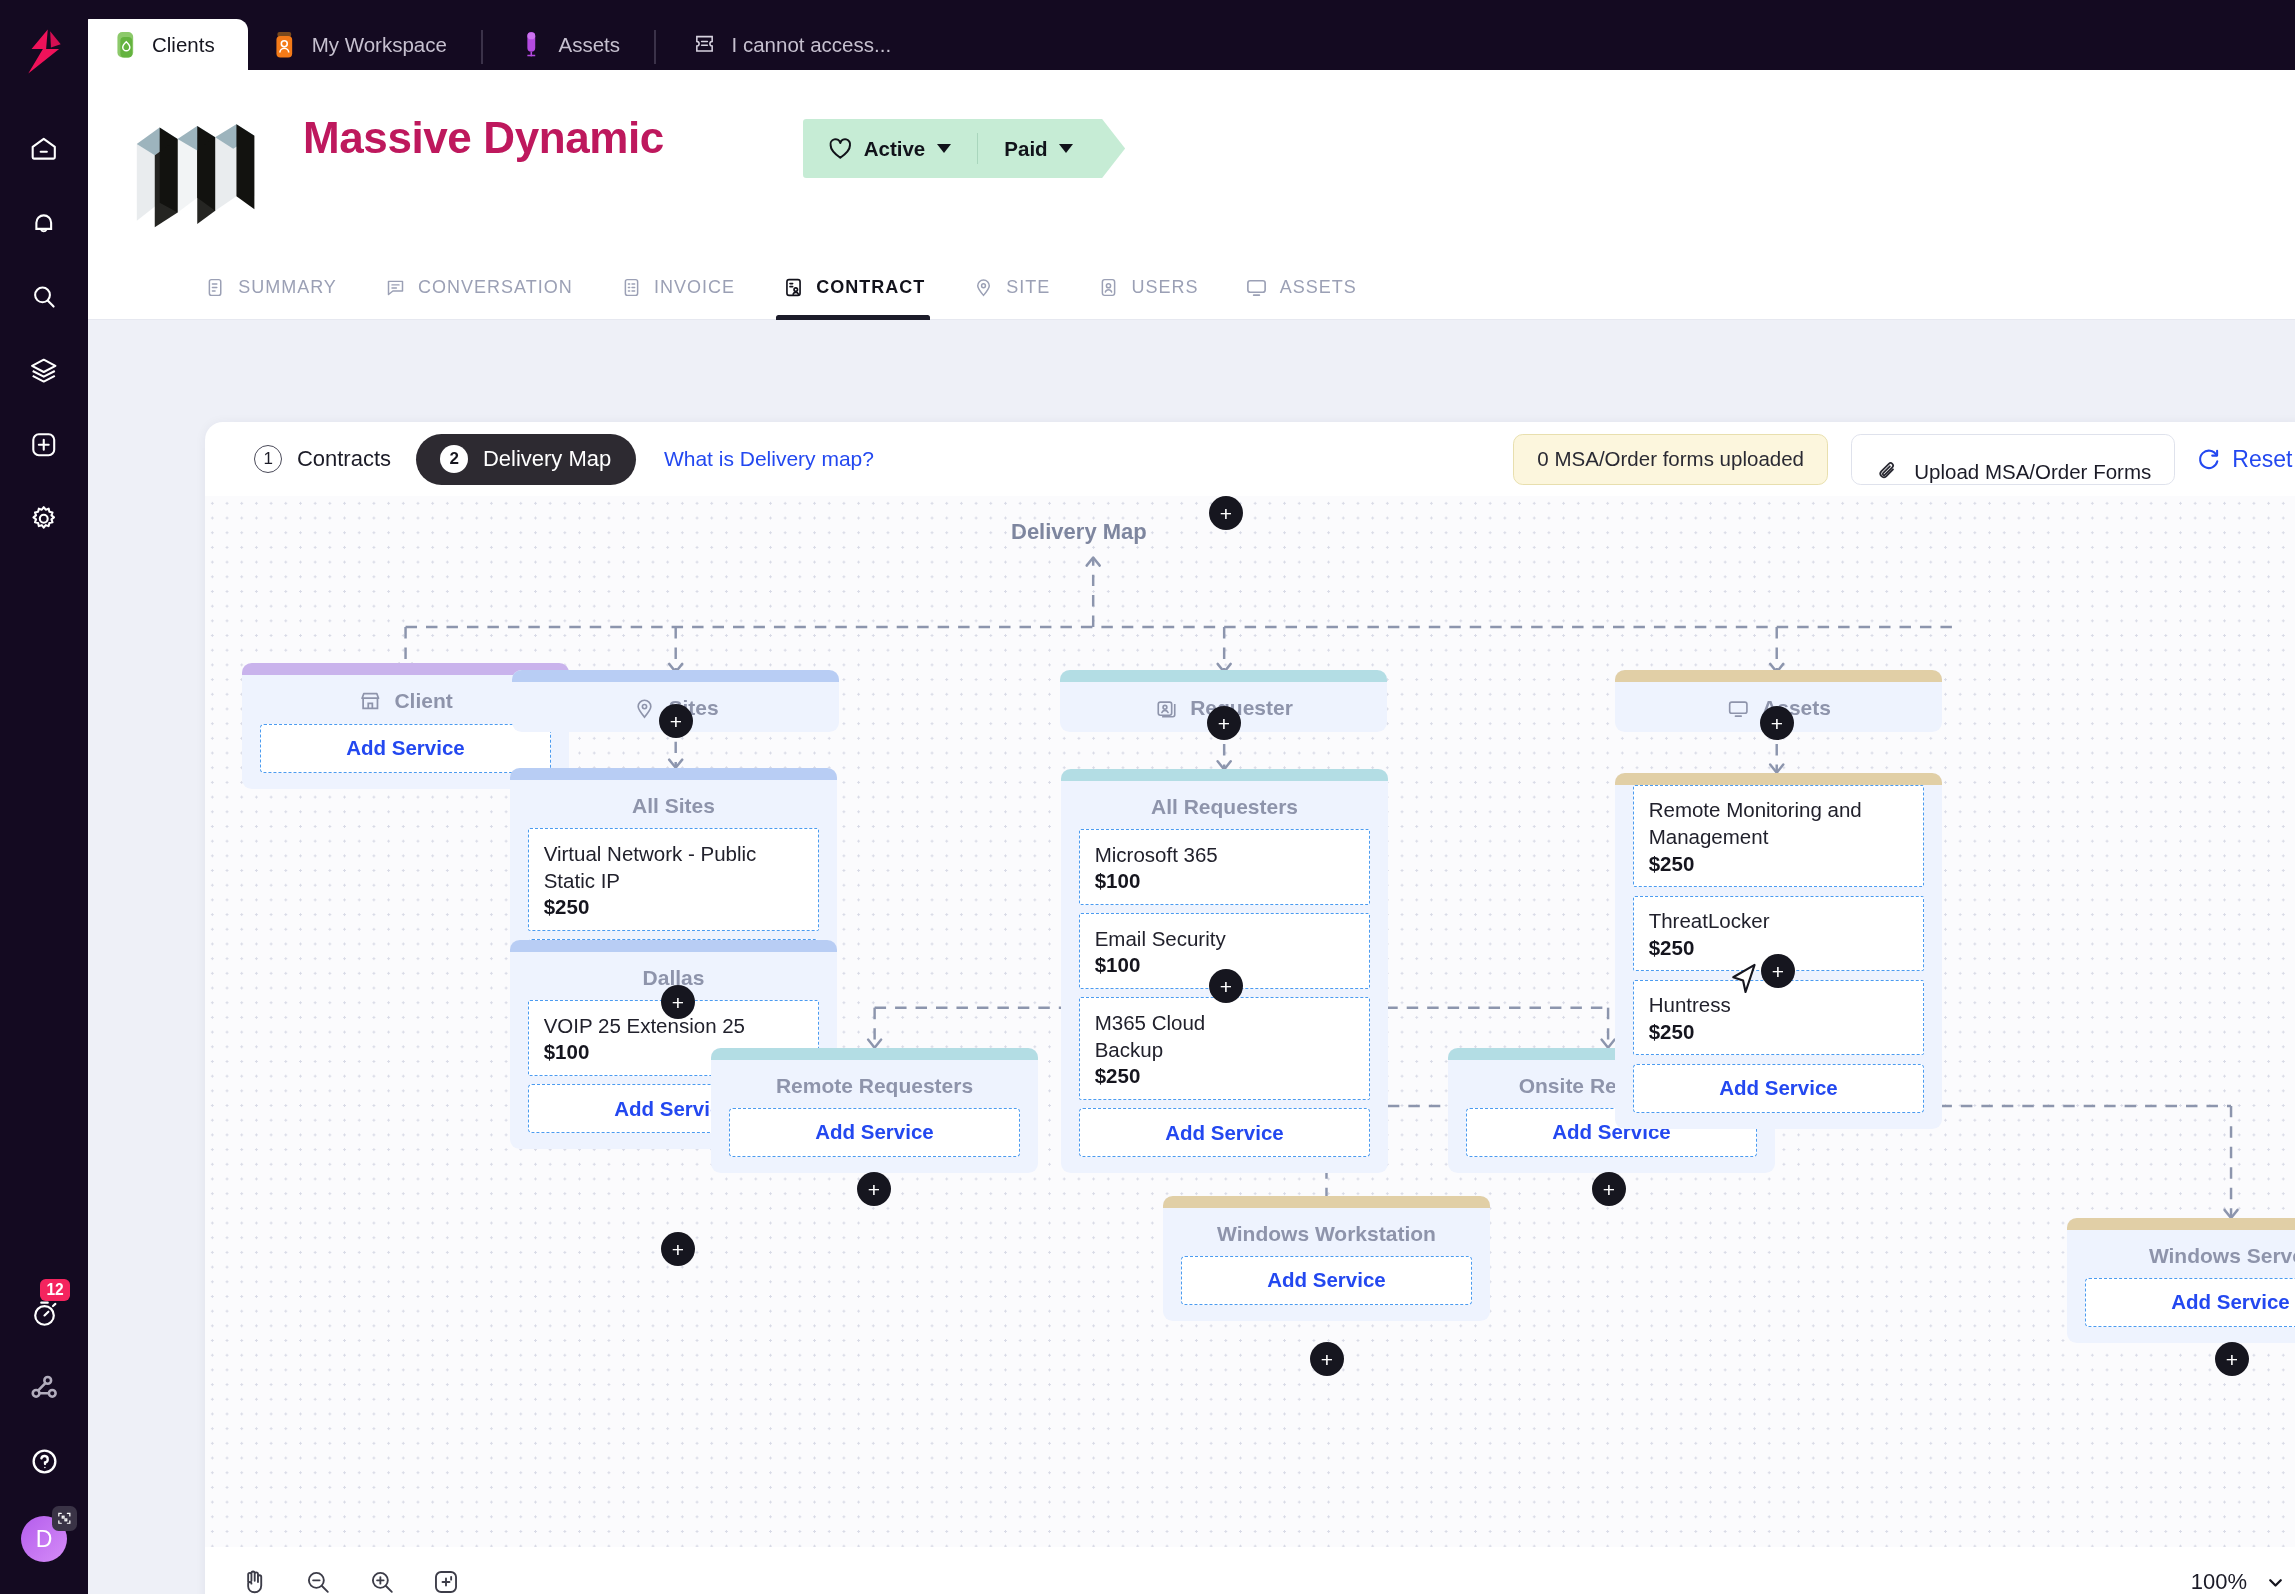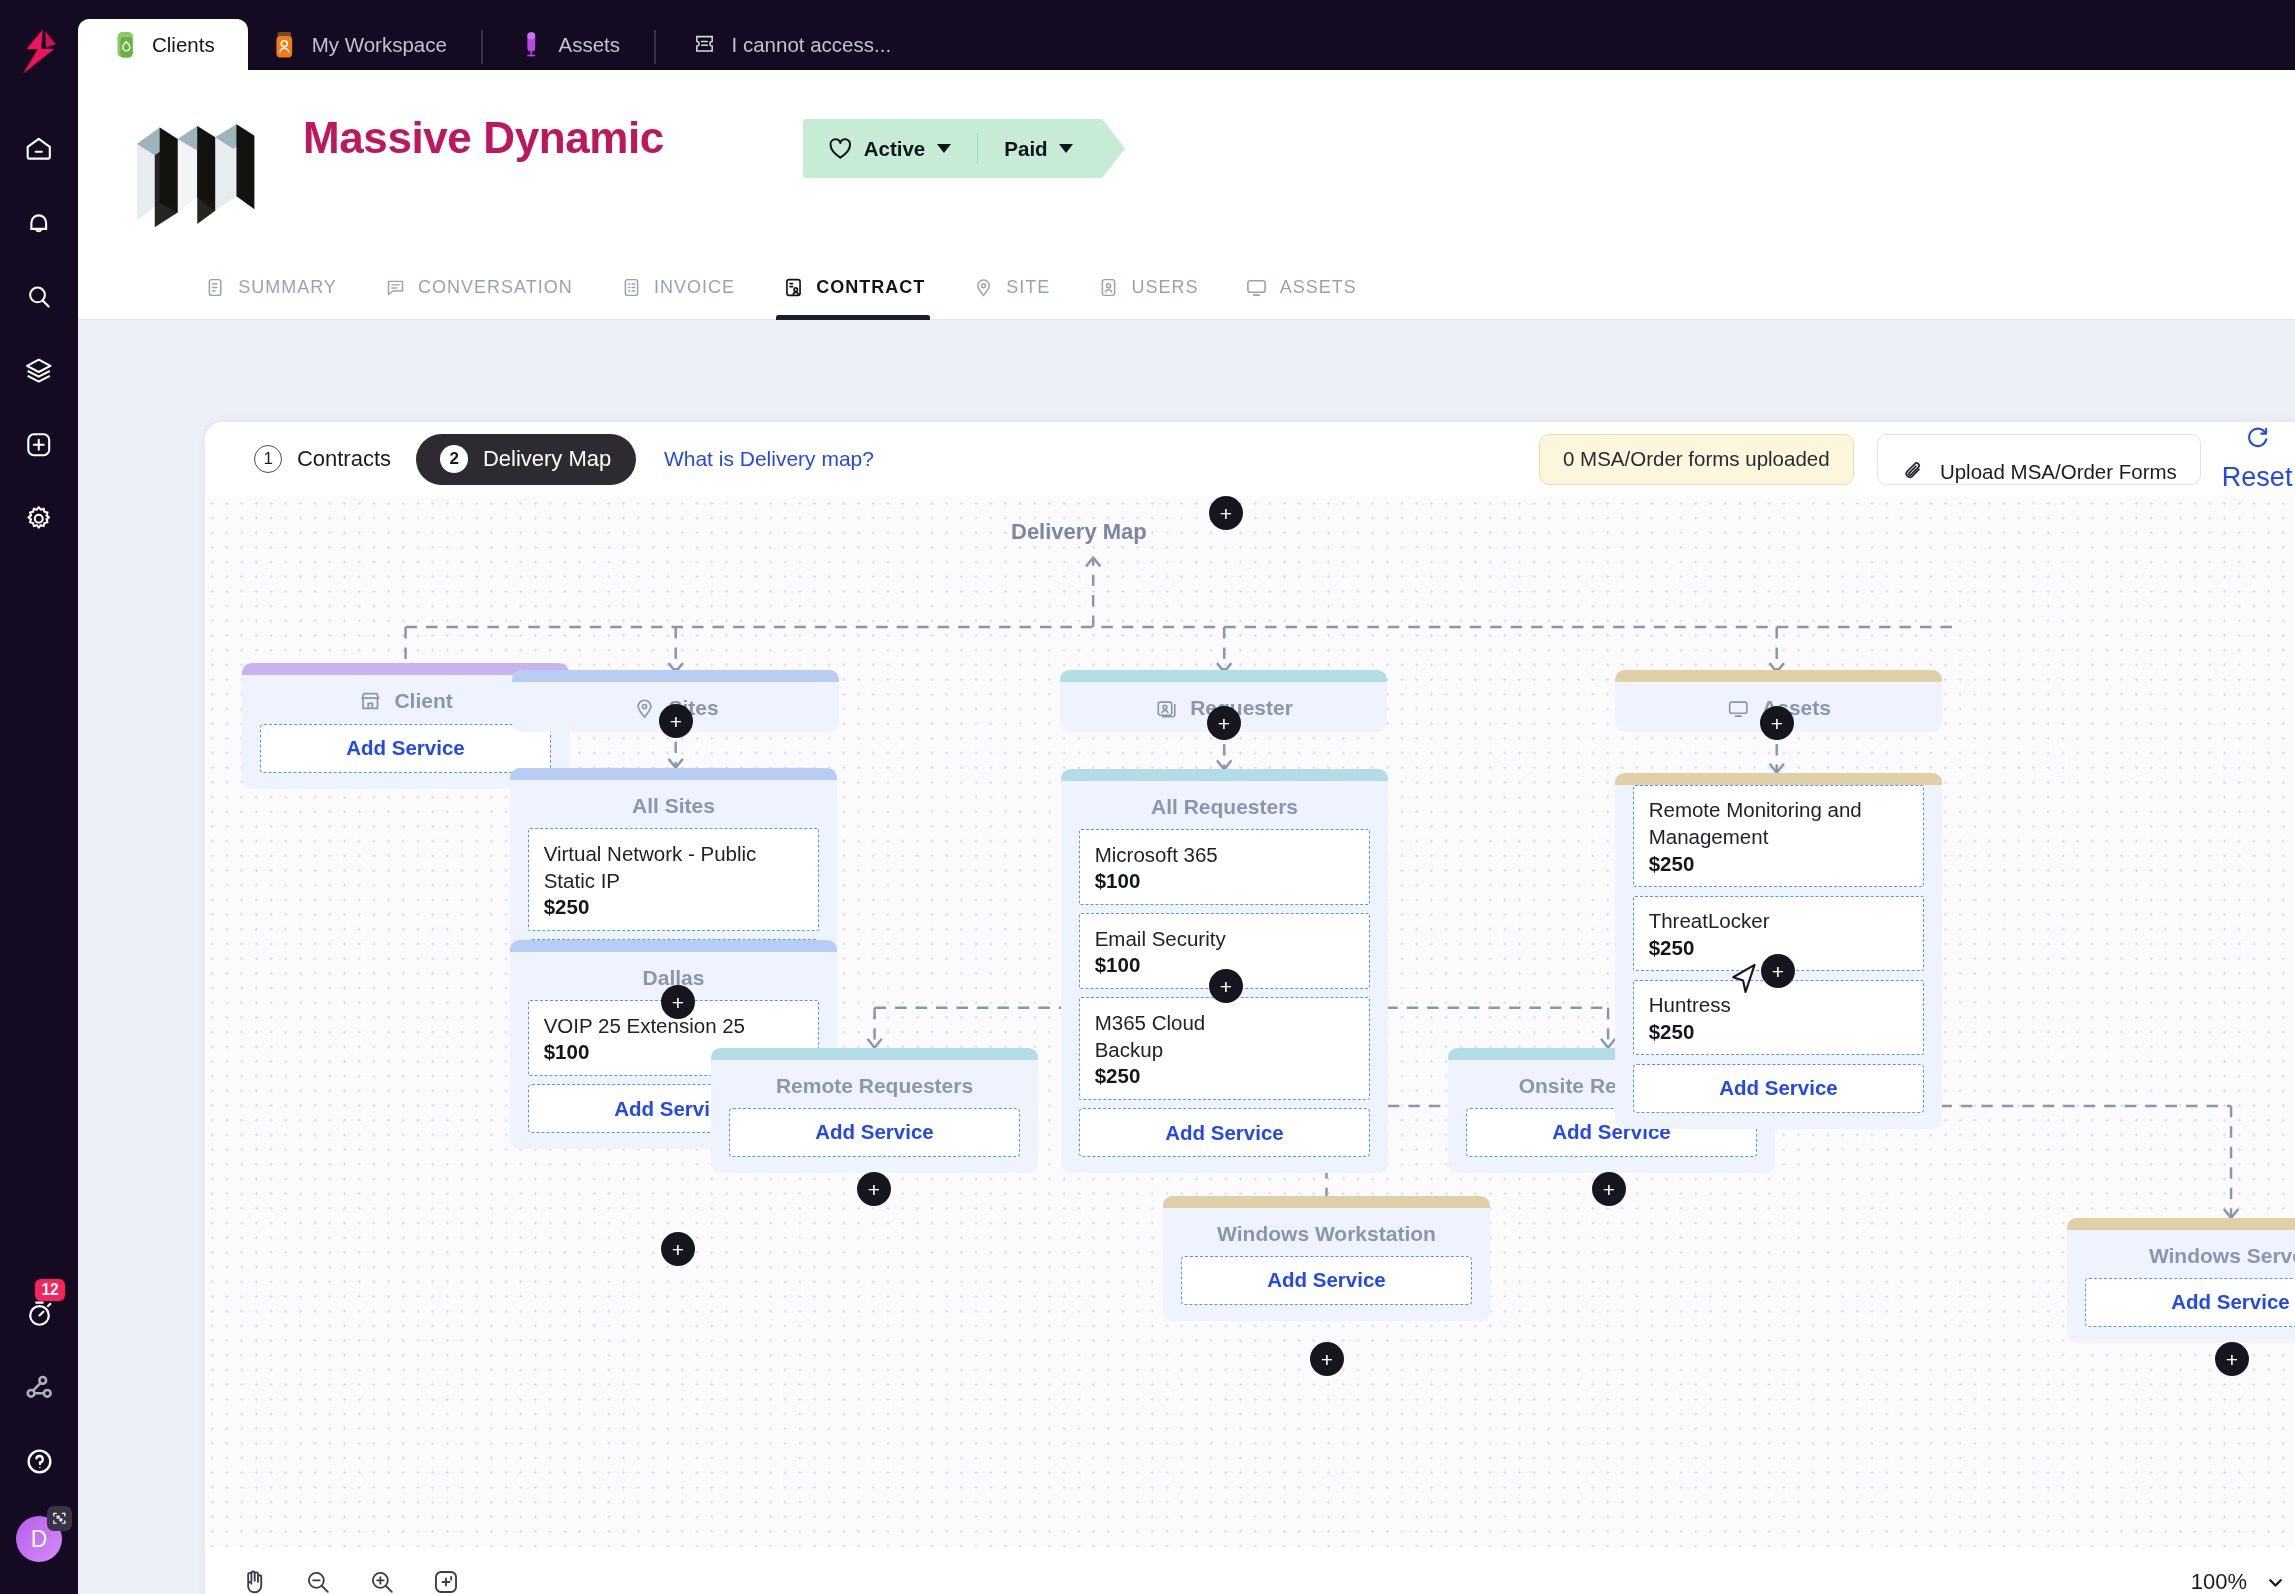--- a/index.html
+++ b/index.html
@@ -6,21 +6,21 @@
   html,body { width:2295px; height:1595px; overflow:hidden; }
   body {
     font-family: "Liberation Sans", sans-serif;
     background:#eef0f7;
     color:#1b1b27;
     -webkit-font-smoothing:antialiased;
   }
 
   
   #rail {
-    position:absolute; left:0; top:0; width:78px; height:1595px;
+    position:absolute; left:0; top:0; width:88px; height:1595px;
     background:#140a21; display:flex; flex-direction:column; align-items:center;
     z-index:40;
   }
   #rail .logo { margin-top:28px; margin-bottom:34px; }
   #rail .ricon {
     width:46px; height:46px; margin:14px 0;
     display:flex; align-items:center; justify-content:center;
     color:#fff; position:relative; cursor:pointer;
   }
   #rail .spacer { flex:1 1 auto; }
@@ -129,21 +129,21 @@
   #whatlink { margin-left:28px; color:#2348f0; font-size:21px; cursor:pointer; }
   #panelhead .grow { flex:1 1 auto; }
   .pill {
     height:51px; display:flex; align-items:center; padding:0 23px; font-size:20.5px;
     border-radius:9.8px;
   }
   #uploadcount { background:#fcf6dd; border:0.8px solid #e8dfae; color:#2a2a33; }
   #uploadbtn {
     border:0.8px solid #dfe2ec; background:#fff; gap:14.7px; margin-left:23px; cursor:pointer;align-items:flex-end;
   }
-  #resetbtn { margin-left:21px; display:flex; align-items:center; gap:11.5px; color:#2348f0; font-size:27px; cursor:pointer;flex-direction:column; }
+  #resetbtn { margin-left:21px; display:flex; align-items:center; gap:11.5px; color:#2348f0; font-size:23px; cursor:pointer; }
 
   
   #canvas {
     position:absolute; left:0; top:74px; width:2112px; height:1052px;
     background-color:#fbfbfd;
     background-image:
       radial-gradient(circle, #d8dae6 1px, transparent 1.1px);
     background-size:14.7px 14.7px;
     overflow:hidden;
   }

